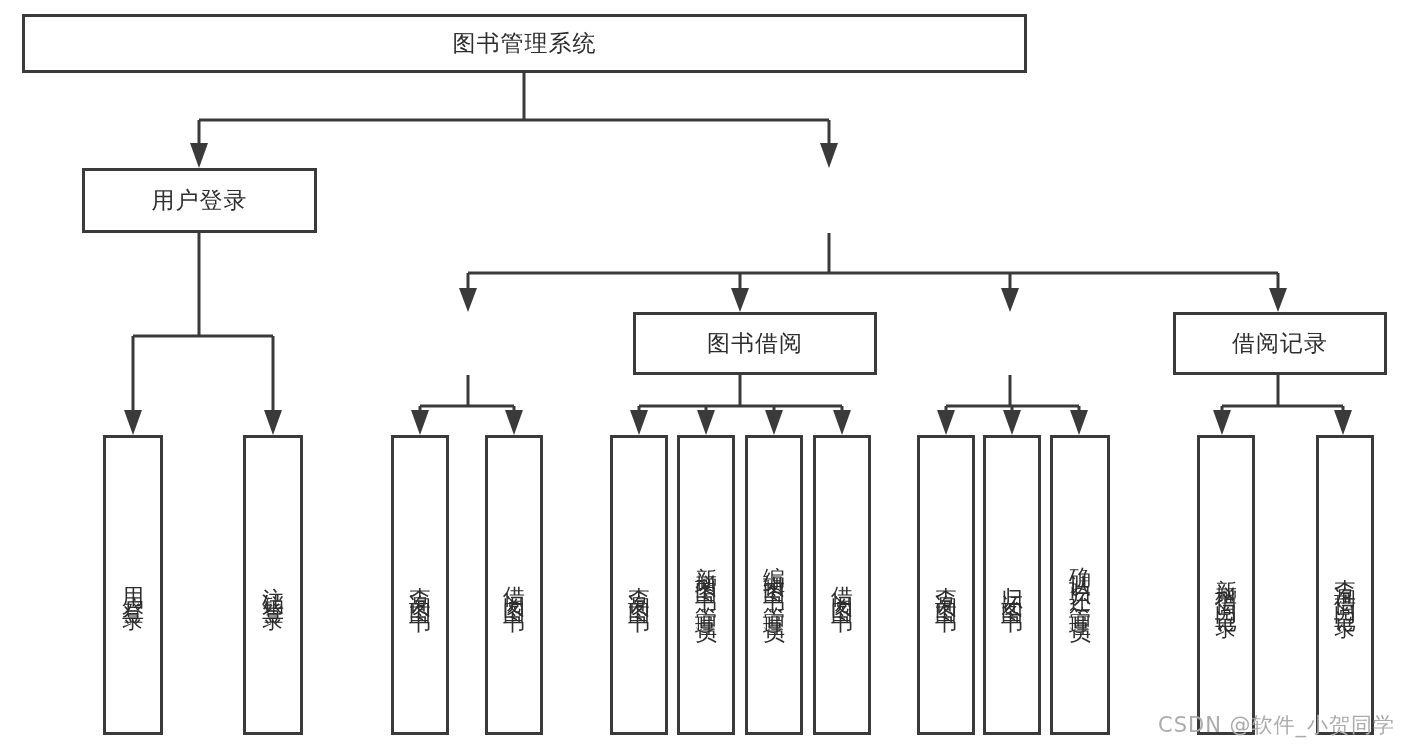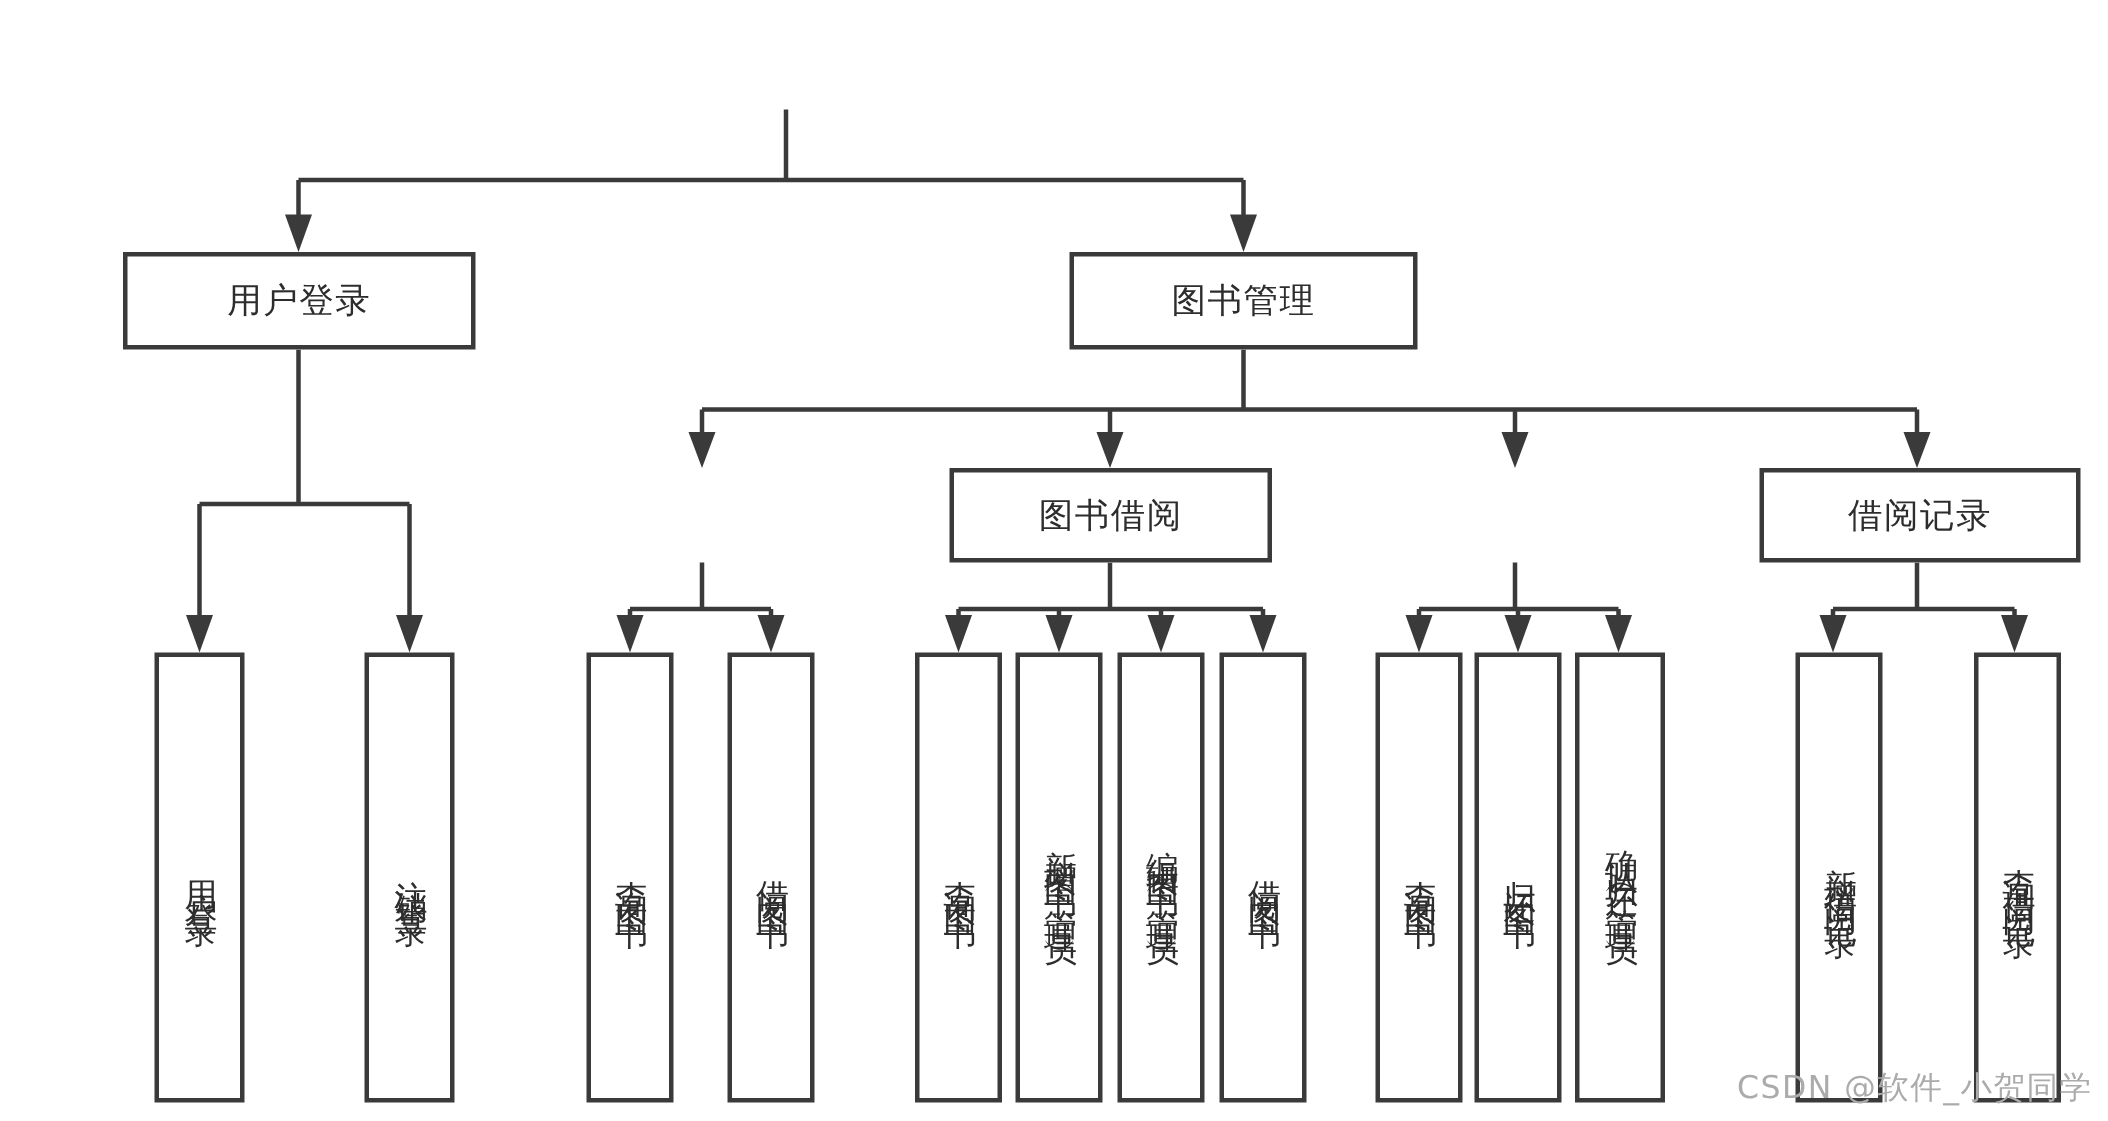--- a/index.html
+++ b/index.html
@@ -21,21 +21,21 @@
     font-size:22px;line-height:1;letter-spacing:8px;
     color:#2d2d2d;white-space:nowrap;
   }
   
   .n-root{left:22px;top:14px;width:1005px;height:59px;}
   
   .n-b1{left:82px;top:168px;width:235px;height:65px;}
   .n-b2{left:713px;top:168px;width:232px;height:65px;}
   
   .n-s1{left:358px;top:312px;width:220px;height:63px;}
-  .n-s2{left:633px;top:312px;width:215px;height:63px;}
+  .n-s2{left:633px;top:312px;width:244px;height:63px;}
   .n-s3{left:903px;top:312px;width:214px;height:63px;}
   .n-s4{left:1173px;top:312px;width:214px;height:63px;}
   
   .leaf{top:435px;height:300px;width:58px;}
   .n-l1{left:103px;width:60px;}
   .n-l2{left:243px;width:60px;}
   .n-l3{left:391px;}
   .n-l4{left:485px;}
   .n-l5{left:610px;}
   .n-l6{left:677px;}
@@ -89,26 +89,26 @@
       <polygon points="765,410 783,410 774,435"></polygon>
       <polygon points="833,410 851,410 842,435"></polygon>
       <polygon points="937,410 955,410 946,435"></polygon>
       <polygon points="1003,410 1021,410 1012,435"></polygon>
       <polygon points="1070,410 1088,410 1079,435"></polygon>
       <polygon points="1213,410 1231,410 1222,435"></polygon>
       <polygon points="1334,410 1352,410 1343,435"></polygon>
     </g>
   </svg>
 
+  <div class="box n-root">
+    <span class="h-label">图书管理系统</span>
+  </div>
 
   <div class="box n-b1">
     <span class="h-label">用户登录</span>
-  </div>
-  <div class="box n-b2">
-    <span class="h-label">图书管理</span>
   </div>
 
   <div class="box n-s2">
     <span class="h-label">图书借阅</span>
   </div>
   <div class="box n-s4">
     <span class="h-label">借阅记录</span>
   </div>
 
   <div class="box leaf n-l1">

